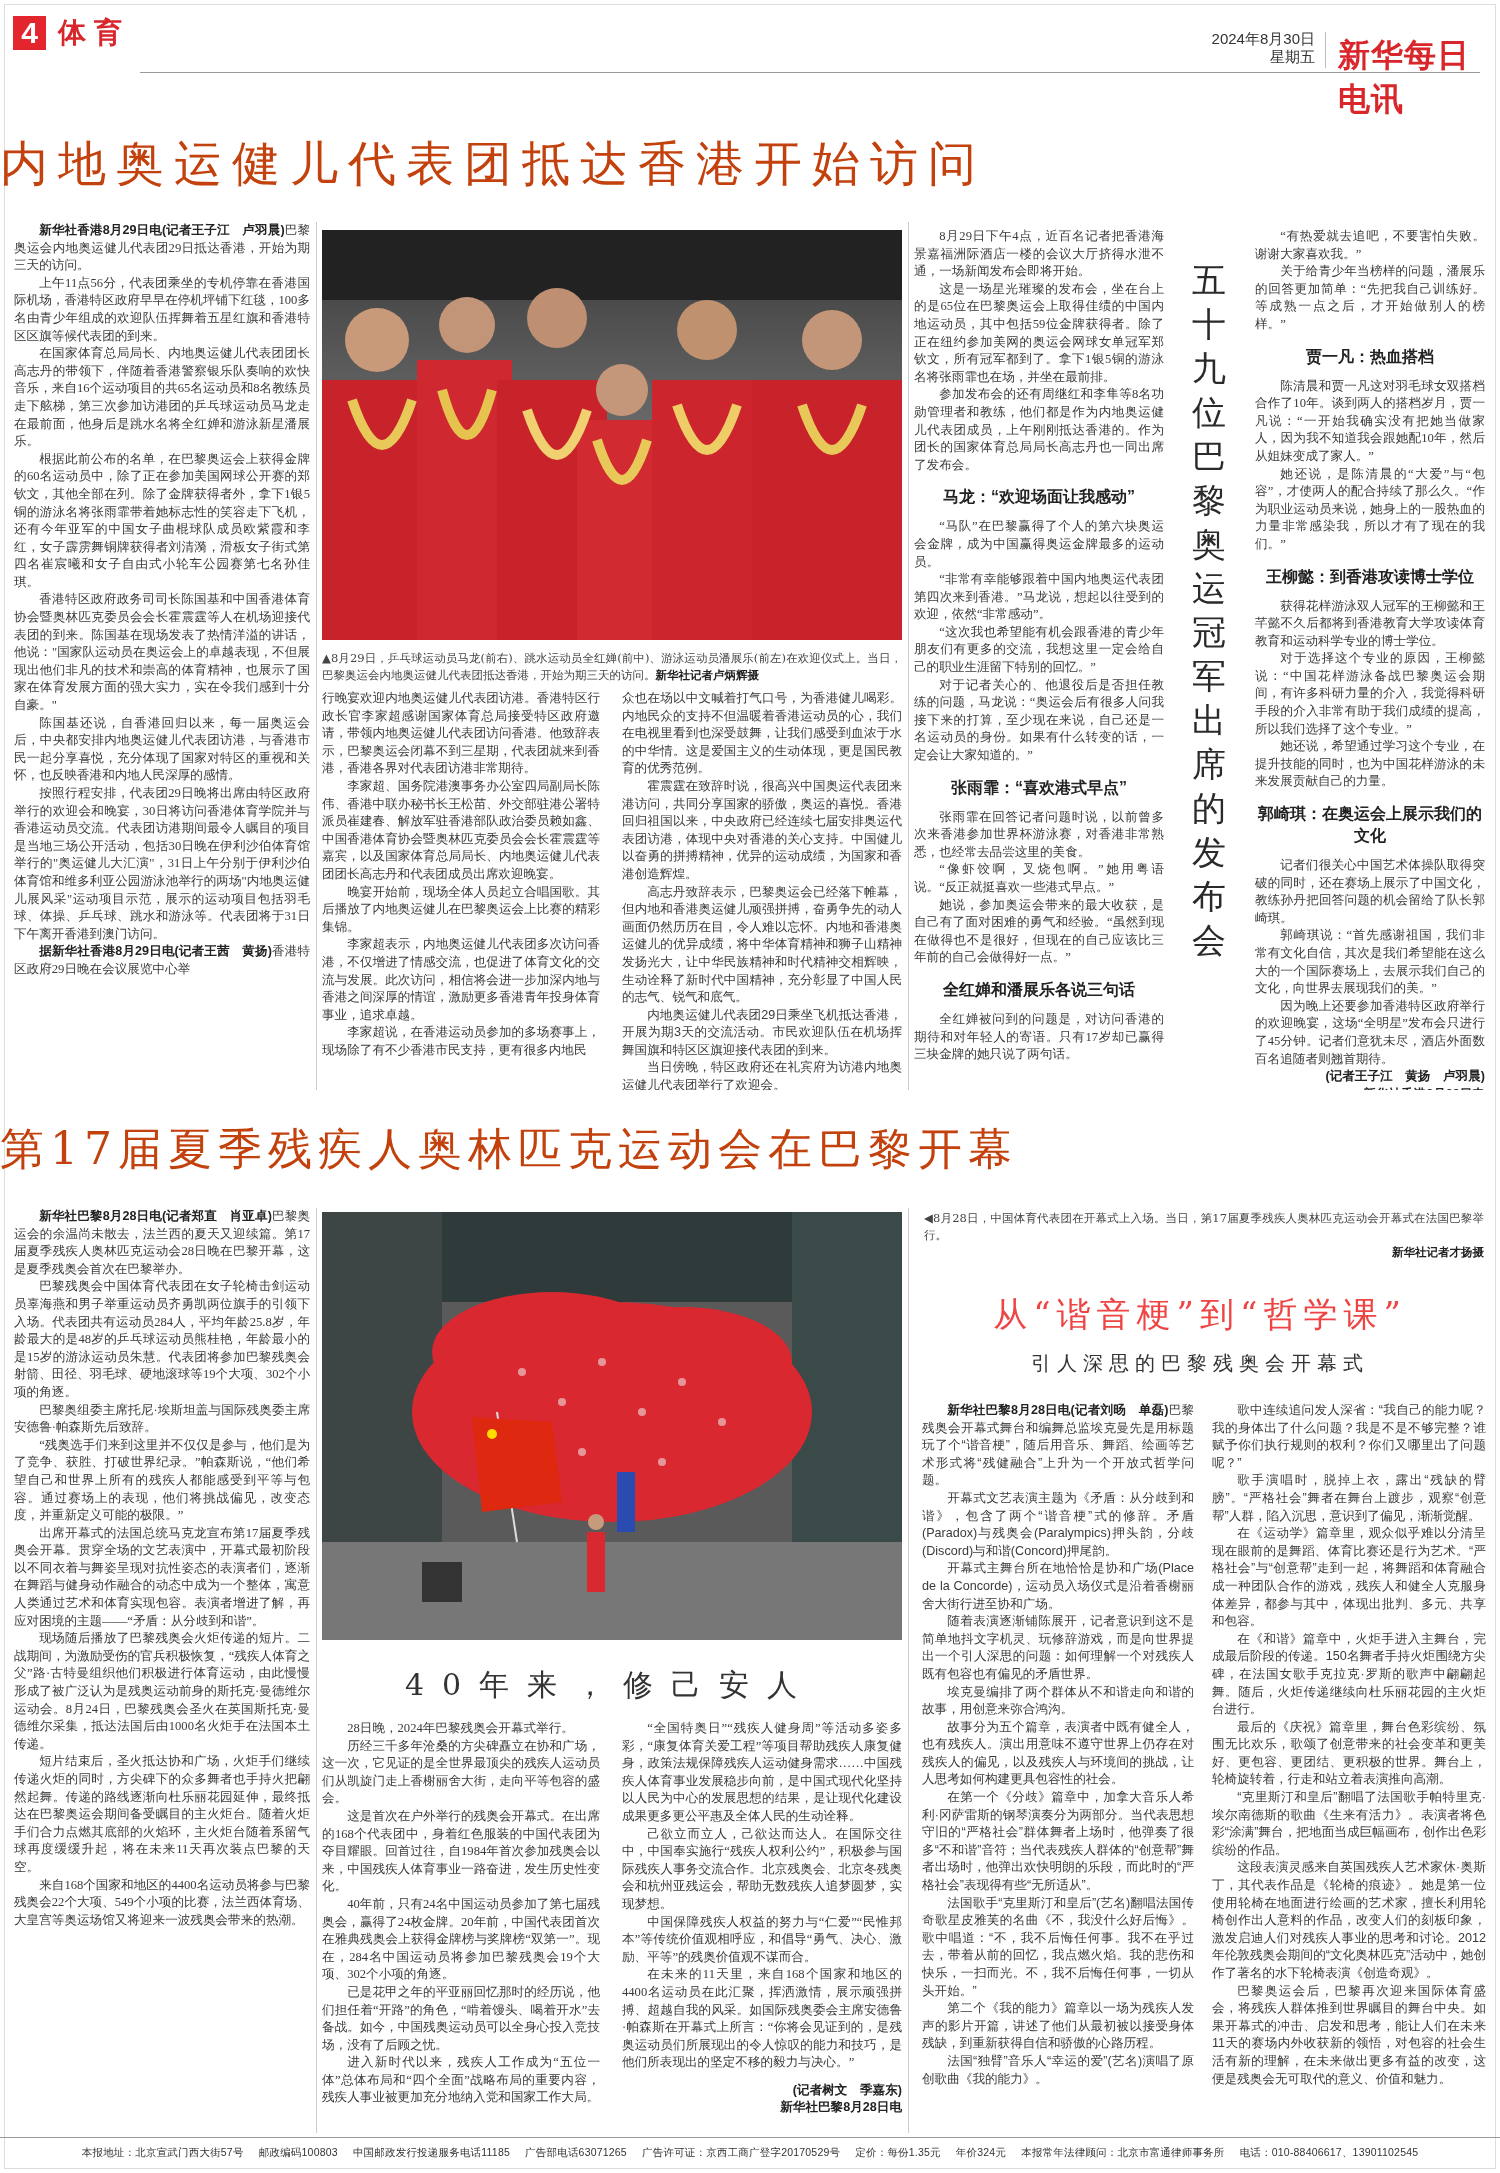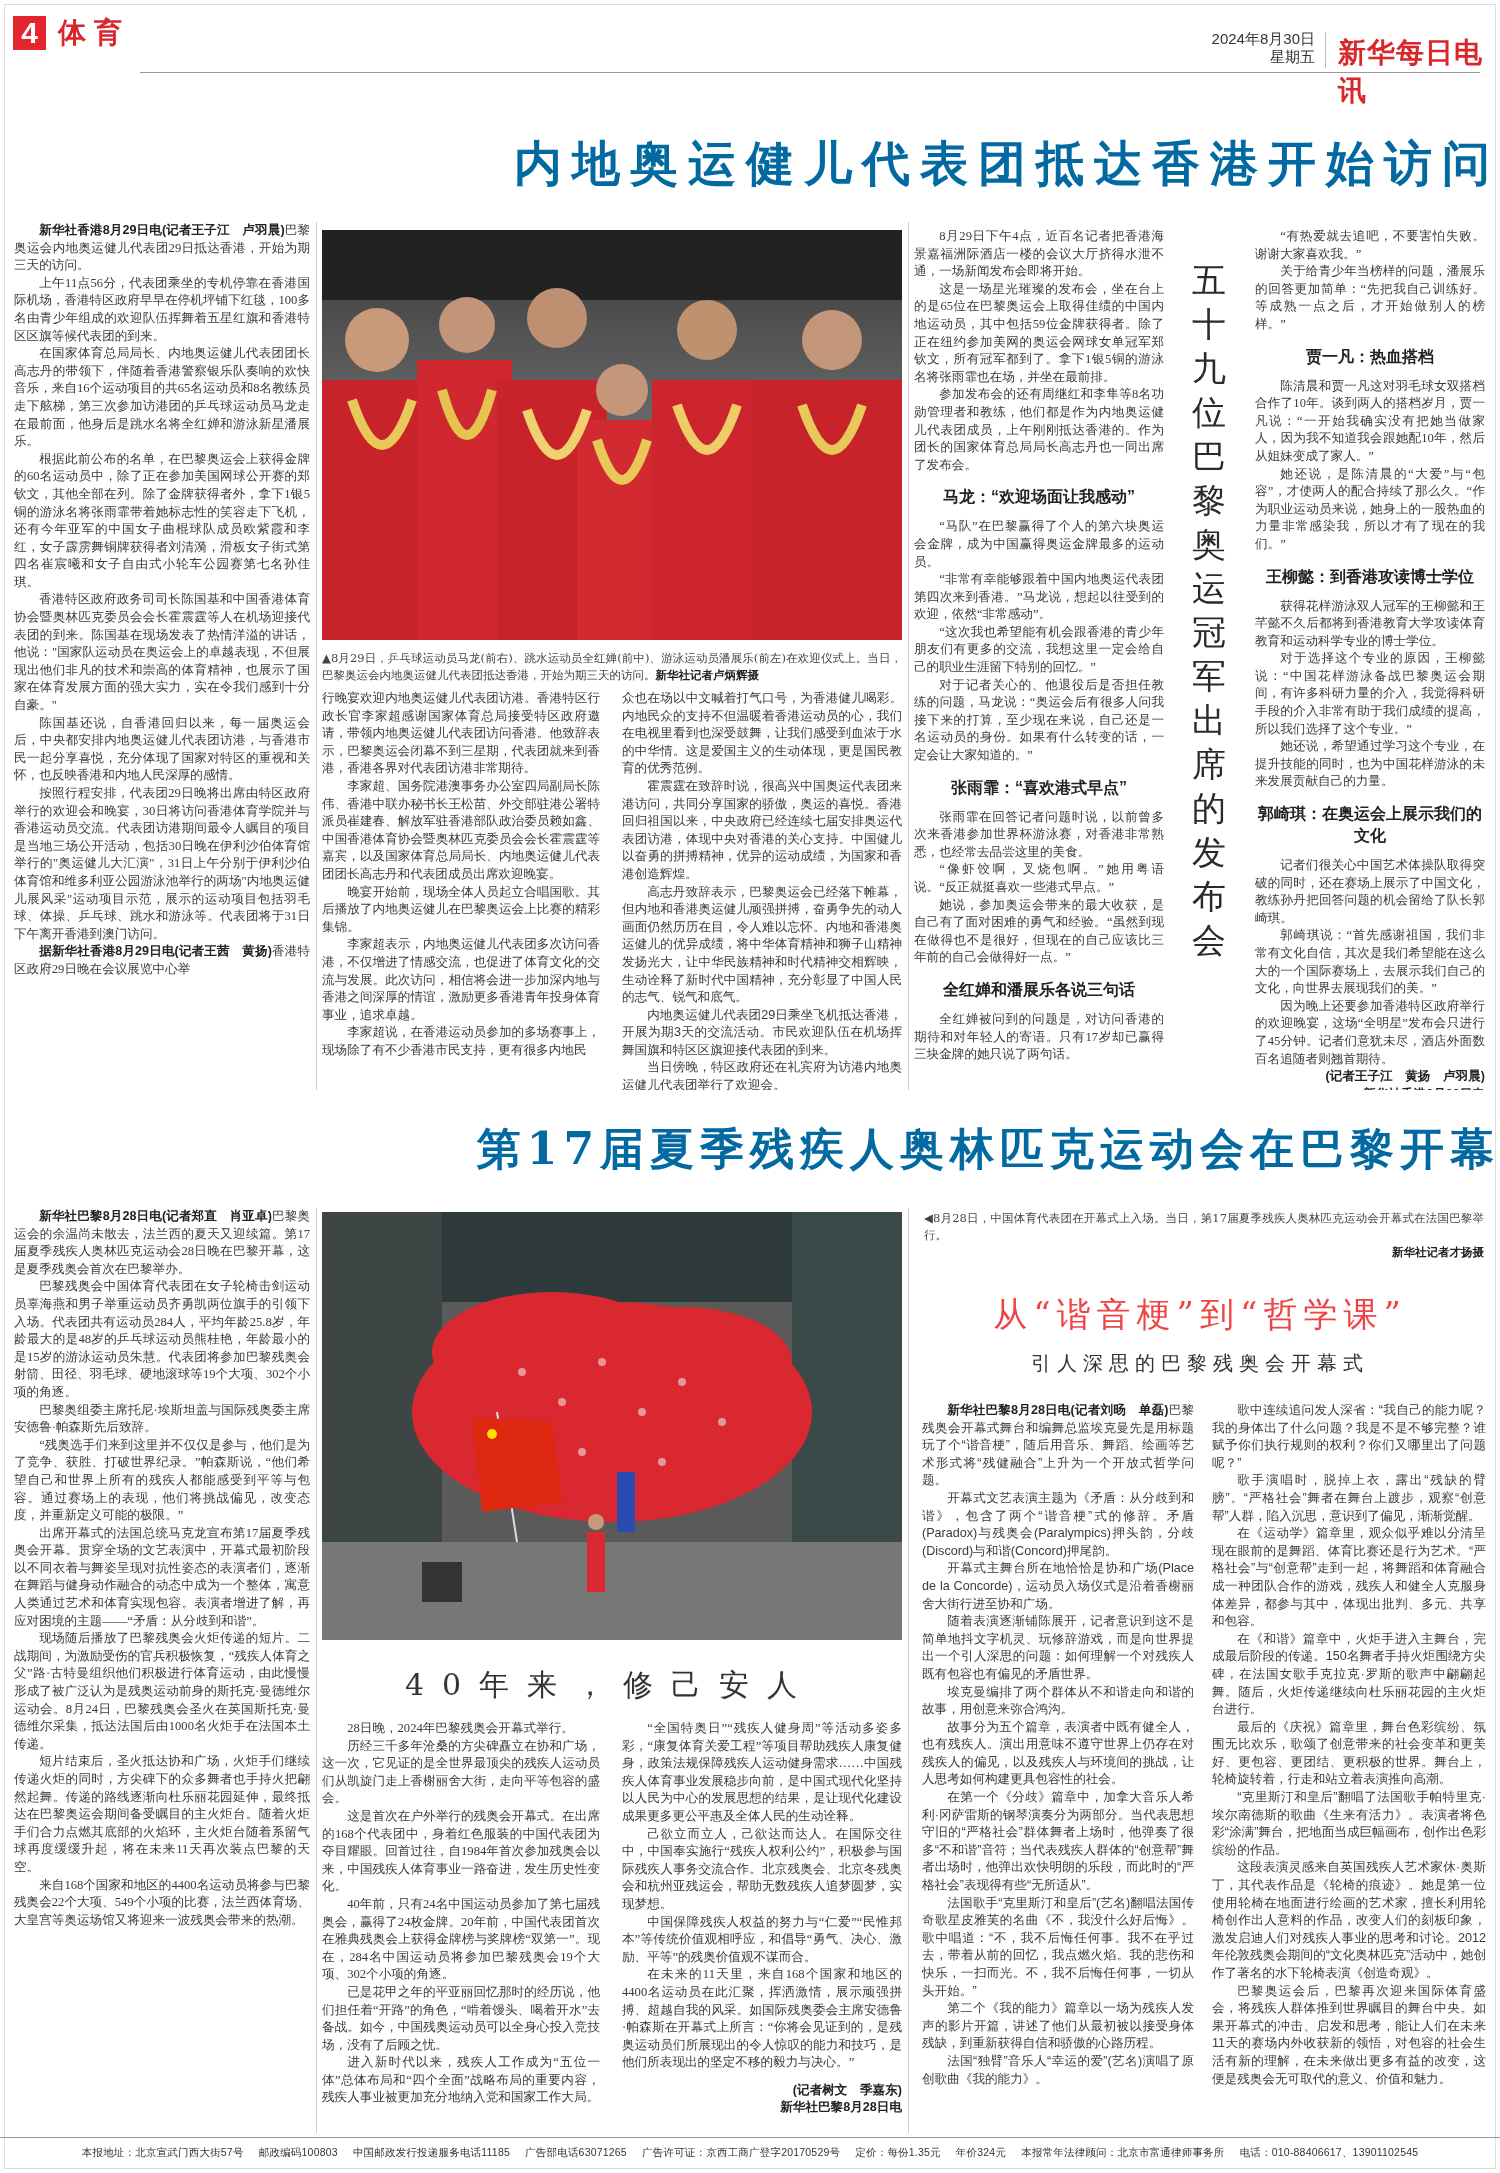--- a/index.html
+++ b/index.html
@@ -8,24 +8,24 @@
   .abs { position: absolute; }
   .page-frame { position: absolute; left: 4px; top: 4px; width: 1492px; height: 2165px; border: 1px solid #ddd; }
 
   
   .page-num { left: 13px; top: 16px; width: 33px; height: 34px; background: #e3262e; color: #fff;
     font-family: "Liberation Sans", sans-serif; font-weight: bold; font-size: 30px; line-height: 34px; text-align: center; }
   .section-name { left: 58px; top: 14px; color: #d8262b; font-size: 28px; font-weight: bold; letter-spacing: 8px; line-height: 38px; font-family: "DejaVu Serif", serif; }
   .header-rule { left: 140px; top: 72px; width: 1340px; height: 1px; background: #999; }
   .header-date { left: 1185px; top: 30px; width: 130px; text-align: right; font-family: "Liberation Sans", sans-serif; font-size: 15px; color: #333; line-height: 18px; }
   .header-sep { left: 1325px; top: 32px; width: 1px; height: 36px; background: #bbb; }
-  .header-brand { left: 1338px; top: 34px; font-size: 28px; color: #d8262b; font-weight: bold; font-family: "DejaVu Serif", serif; letter-spacing: 1px; }
-
-  
-  .headline { font-weight: bold; color: #0369a1; text-align: right; font-family: "DejaVu Serif", serif; }
+  .header-brand { left: 1338px; top: 34px; font-size: 32px; color: #d8262b; font-weight: bold; font-family: "DejaVu Serif", serif; letter-spacing: 1px; }
+
+  
+  .headline { font-weight: normal; color: #c2410c; text-align: left; font-family: "DejaVu Serif", serif; }
   .h1 { left: 0; top: 132px; width: 1500px; font-size: 48px; letter-spacing: 10px; }
   .h2 { left: 0; top: 1120px; width: 1500px; font-size: 44px; letter-spacing: 6px; }
 
   
   .col { font-size: 12.6px; line-height: 17.6px; text-align: justify; color: #3a3a3a; font-family: "Liberation Serif", "DejaVu Serif", serif; overflow: hidden; }
   .col p { text-indent: 2em; }
   .col .dateline { font-family: "Liberation Sans", sans-serif; font-weight: bold; color: #222; }
   .col h4 { font-family: "Liberation Sans", sans-serif; font-weight: bold; font-size: 16px; text-align: center; margin: 12px 0 10px; color: #222; text-indent: 0; line-height: 22px; }
   .col .sign { text-align: right; font-family: "Liberation Sans", sans-serif; font-weight: bold; text-indent: 0; color: #222; }
   .col.sans { font-family: "Liberation Sans", sans-serif; }

